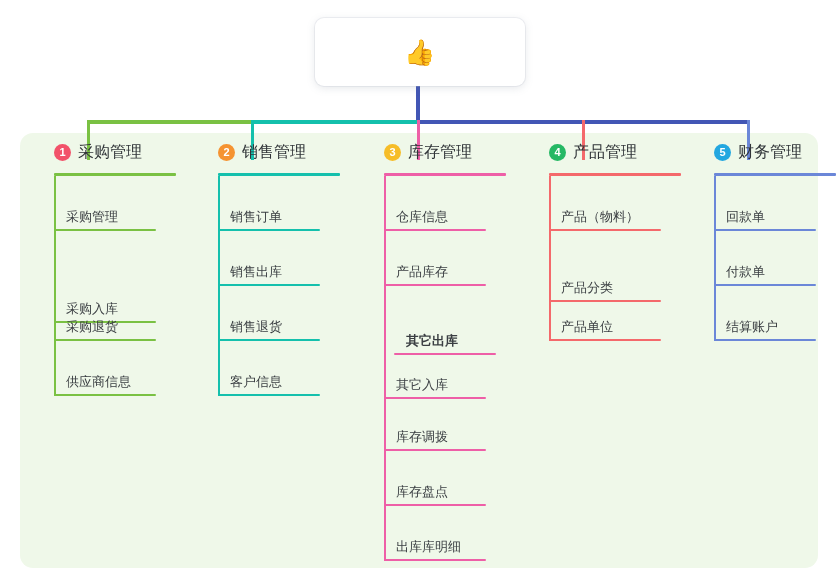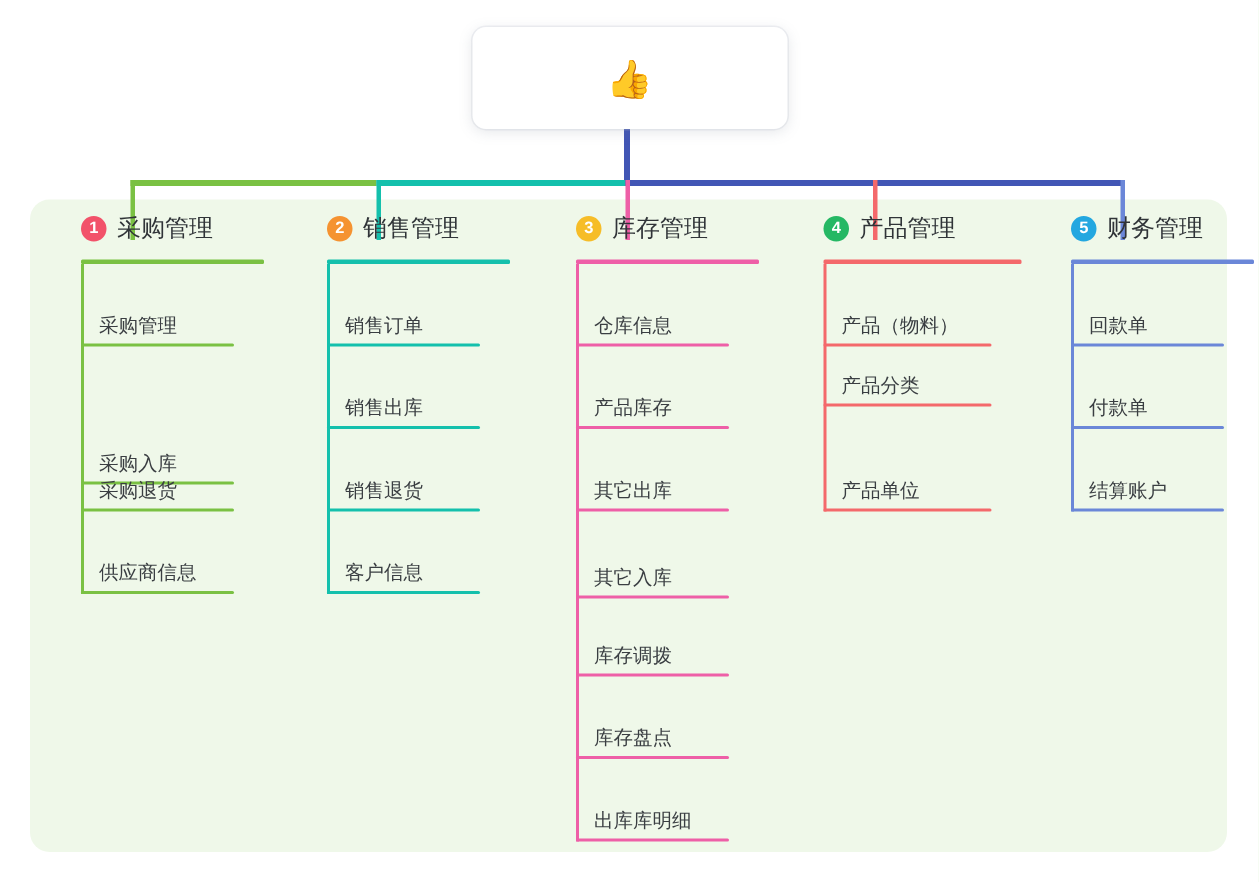--- a/index.html
+++ b/index.html
@@ -137,21 +137,21 @@
         </div>
         <div class="spine" style="background: rgb(238, 95, 167); left: 18px; top: 43px; height: 385px;"></div>
         <div class="item" style="left: 18px; top: 43px; width: 110px; height: 55px;">
           <span class="item-label">仓库信息</span>
           <div class="item-rule" style="background: rgb(238, 95, 167); width: 102px;"></div>
         </div>
         <div class="item" style="left: 18px; top: 98px; width: 110px; height: 55px;">
           <span class="item-label">产品库存</span>
           <div class="item-rule" style="background: rgb(238, 95, 167); width: 102px;"></div>
         </div>
-        <div class="item" style="left: 18px; top: 153px; width: 110px; height: 55px;">
+        <div class="item" style="left: 28px; top: 153px; width: 110px; height: 69px; font-weight: bold;">
           <span class="item-label">其它出库</span>
           <div class="item-rule" style="background: rgb(238, 95, 167); width: 102px;"></div>
         </div>
         <div class="item" style="left: 18px; top: 208px; width: 110px; height: 58px;">
           <span class="item-label">其它入库</span>
           <div class="item-rule" style="background: rgb(238, 95, 167); width: 102px;"></div>
         </div>
         <div class="item" style="left: 18px; top: 263px; width: 110px; height: 55px;">
           <span class="item-label">库存调拨</span>
           <div class="item-rule" style="background: rgb(238, 95, 167); width: 102px;"></div>
@@ -169,21 +169,21 @@
         <div class="col-head">
           <span class="badge" style="background: rgb(37, 184, 100);">4</span>
           <span class="col-title">产品管理</span>
           <div class="head-rule" style="background: rgb(244, 105, 107); width: 132px; top: 40px;"></div>
         </div>
         <div class="spine" style="background: rgb(244, 105, 107); left: 18px; top: 43px; height: 165px;"></div>
         <div class="item" style="left: 18px; top: 43px; width: 120px; height: 55px;">
           <span class="item-label">产品（物料）</span>
           <div class="item-rule" style="background: rgb(244, 105, 107); width: 112px;"></div>
         </div>
-        <div class="item" style="left: 18px; top: 98px; width: 120px; height: 40px;">
+        <div class="item" style="left: 18px; top: 98px; width: 120px; height: 71px;">
           <span class="item-label">产品分类</span>
           <div class="item-rule" style="background: rgb(244, 105, 107); width: 112px;"></div>
         </div>
         <div class="item" style="left: 18px; top: 153px; width: 120px; height: 55px;">
           <span class="item-label">产品单位</span>
           <div class="item-rule" style="background: rgb(244, 105, 107); width: 112px;"></div>
         </div>
       </div>
       <div class="col" style="left: 696px; width: 150px;">
         <div class="col-head">

